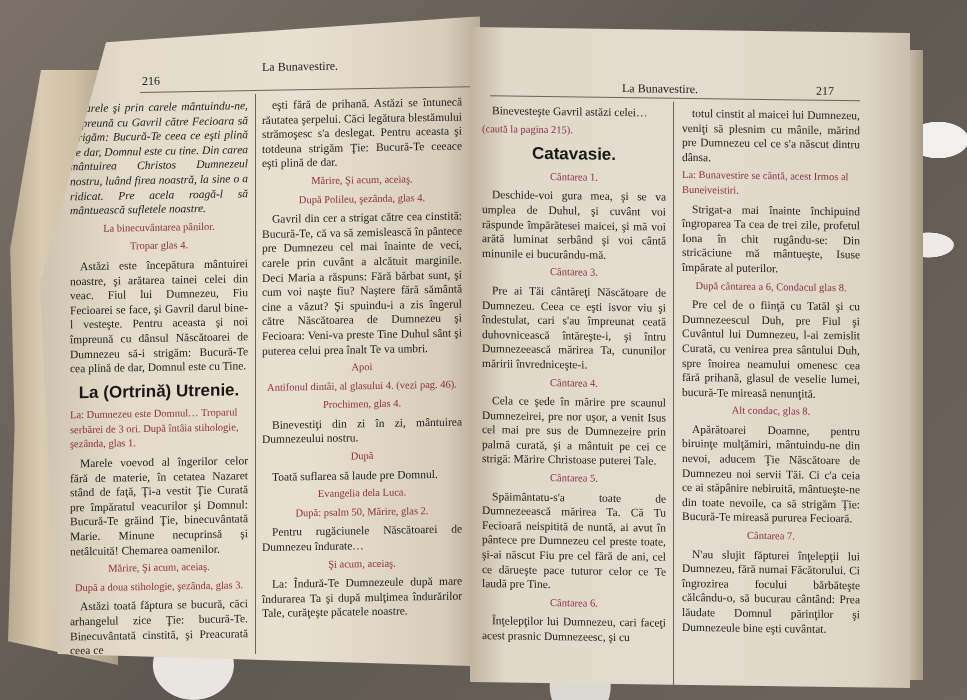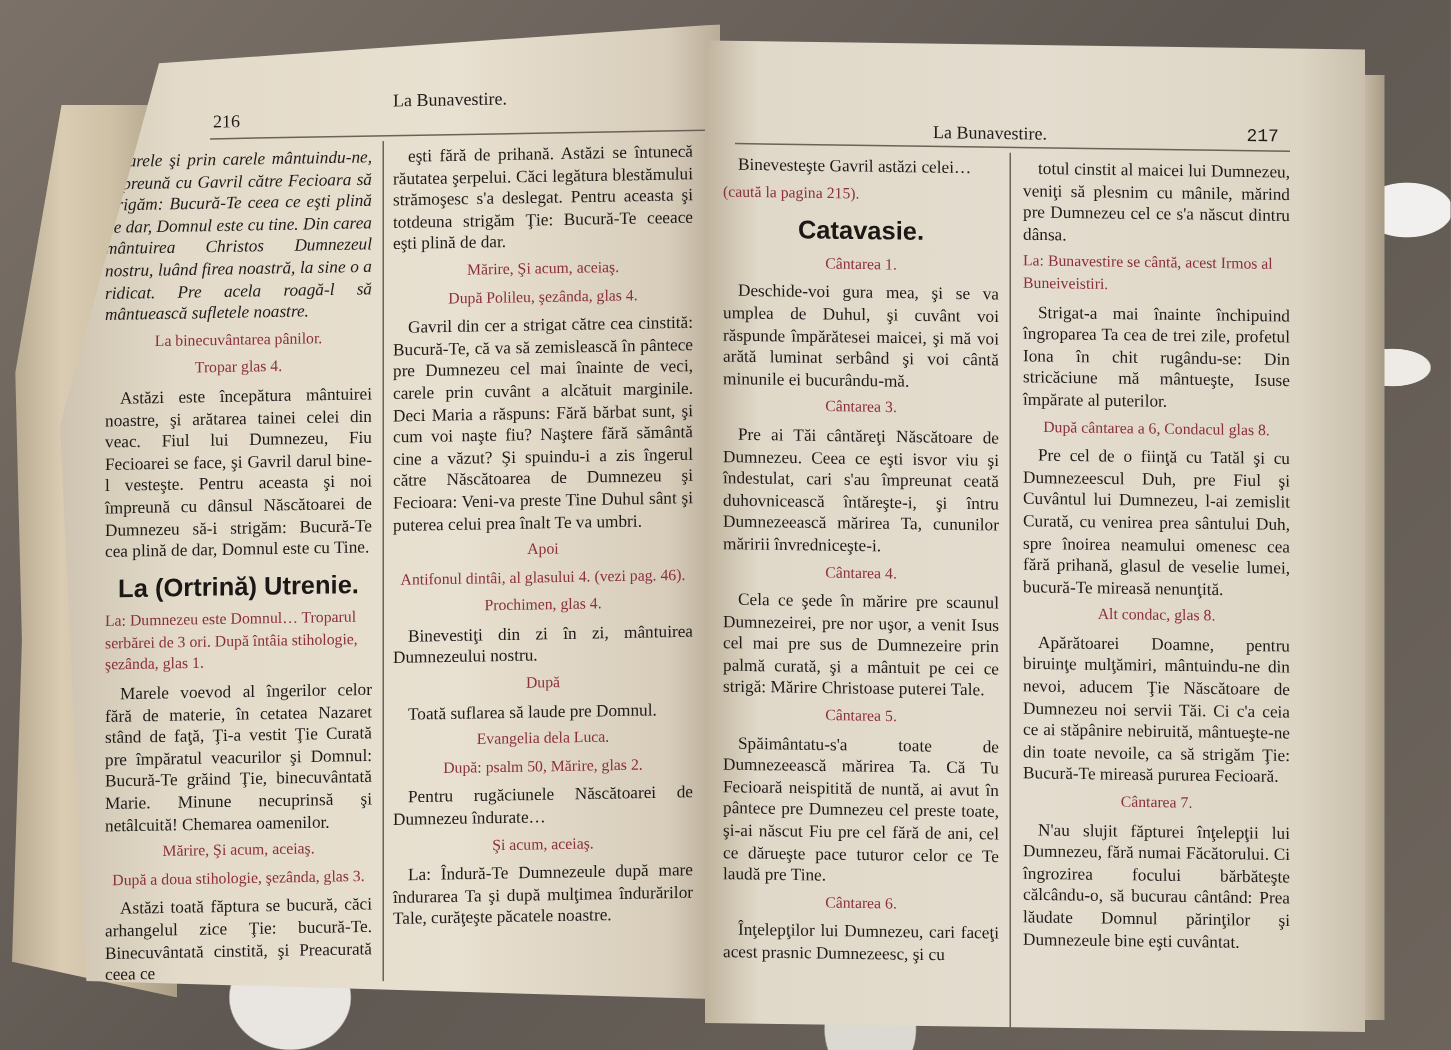--- a/index.html
+++ b/index.html
@@ -76,21 +76,21 @@
       <p class="red">Evangelia dela Luca.</p>
       <p class="red">După: psalm 50, Mărire, glas 2.</p>
       <p>Pentru rugăciunele Născătoarei de Dumnezeu îndurate…</p>
       <p class="red">Şi acum, aceiaş.</p>
       <p>La: Îndură-Te Dumnezeule după mare îndurarea Ta şi după mulţimea îndurărilor Tale, curăţeşte păcatele noastre.</p>
     </div>
   </div>
 
   <div class="page page-right">
     <div class="header" style="left:152px;top:52px;">La Bunavestire.</div>
-    <div class="header" style="left:361px;top:52px;font-family:Liberation Mono, monospace;">217</div>
+    <div class="header" style="left:346px;top:52px;">217</div>
     <div class="rule" style="left:20px;top:68px;width:370px;"></div>
     <div class="vrule" style="left:203px;top:72px;height:585px;"></div>
 
     <div class="col" style="left:12px;top:76px;width:184px;">
       <p>Binevesteşte Gavril astăzi celei…</p>
       <p class="red left">(caută la pagina 215).</p>
       <div class="title">Catavasie.</div>
       <p class="red">Cântarea 1.</p>
       <p>Deschide-voi gura mea, şi se va umplea de Duhul, şi cuvânt voi răspunde împărătesei maicei, şi mă voi arătă luminat serbând şi voi cântă minunile ei bucurându-mă.</p>
       <p class="red">Cântarea 3.</p>

